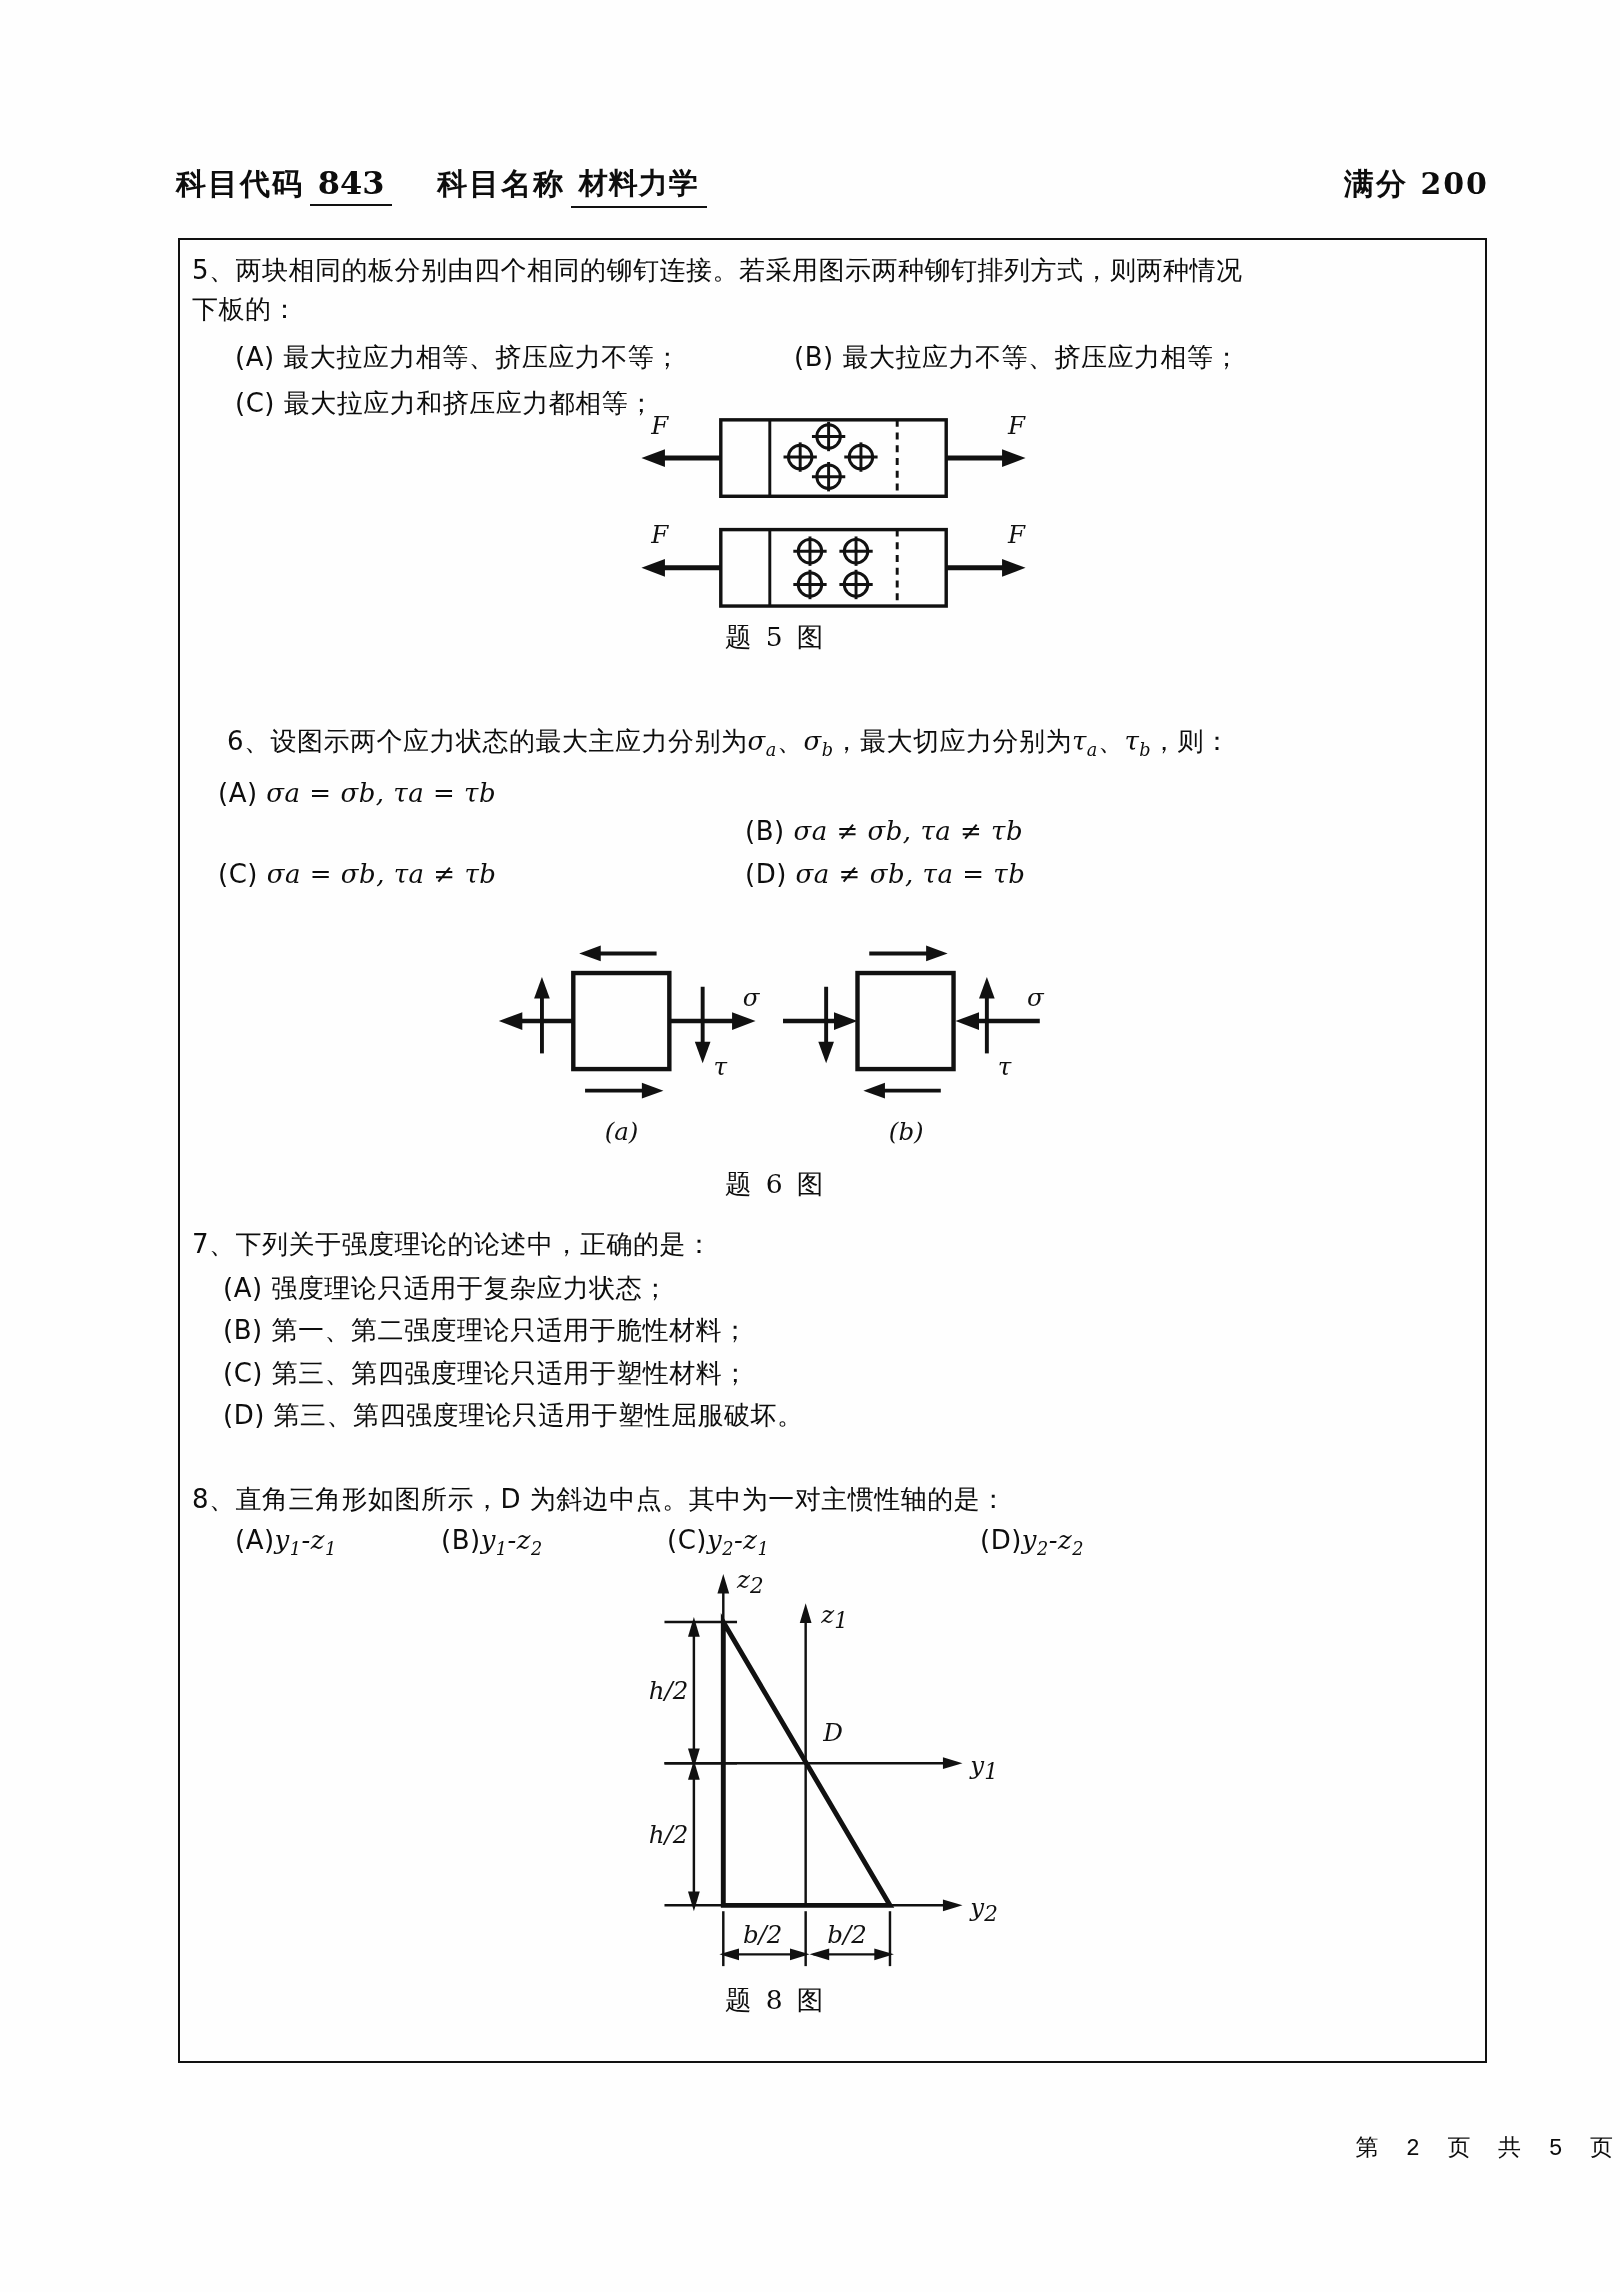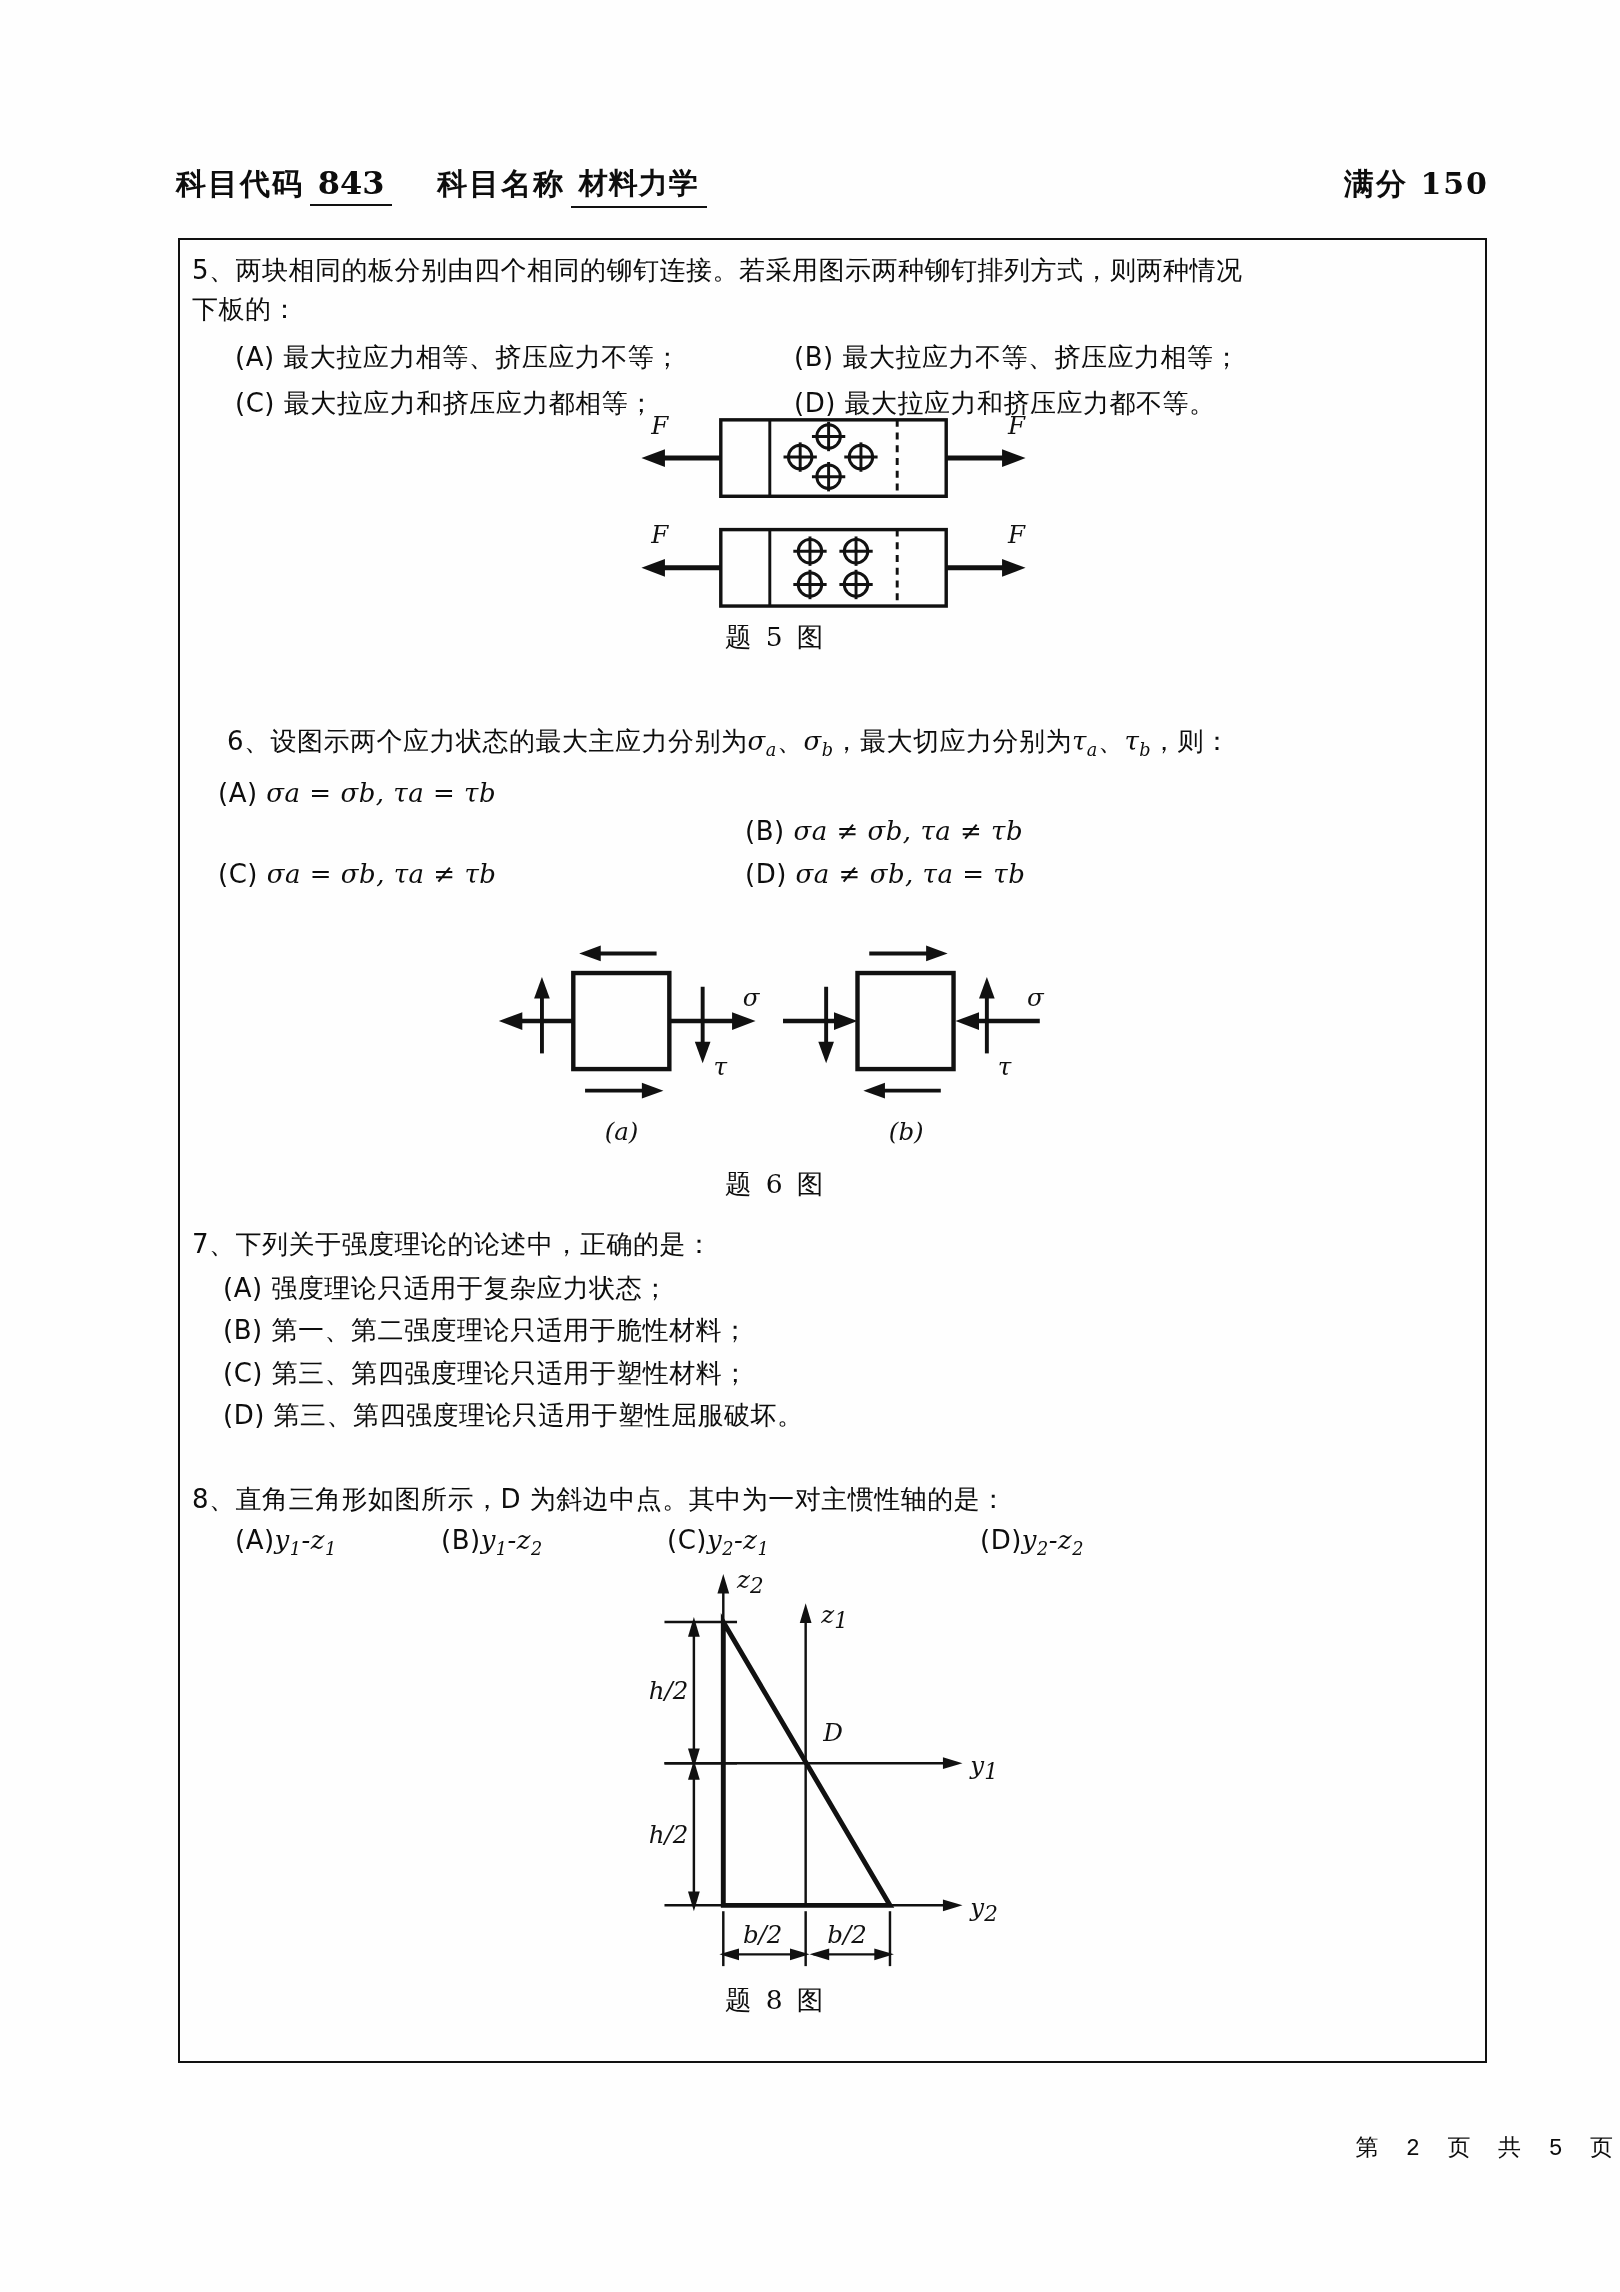--- a/index.html
+++ b/index.html
@@ -74,33 +74,32 @@
 <div class="page">
 
   <div class="header">
     <span class="hd-label">科目代码</span>
     <span class="hd-value">843</span>
     <span class="hd-gap"></span>
     <span class="hd-label">科目名称</span>
     <span class="hd-value cn">材料力学</span>
     <span class="hd-right">
       <span>满分</span>
-      <span>150</span>
+      <span>200</span>
     </span>
   </div>
 
   <div class="frame"></div>
 
   <div class="q" style="left:192px;top:251px;width:1290px;">5、两块相同的板分别由四个相同的铆钉连接。若采用图示两种铆钉排列方式，则两种情况
 下板的：</div>
 
   <div class="opt" style="left:235px;top:338px;">(A) 最大拉应力相等、挤压应力不等；</div>
   <div class="opt" style="left:794px;top:338px;">(B) 最大拉应力不等、挤压应力相等；</div>
   <div class="opt" style="left:235px;top:384px;">(C) 最大拉应力和挤压应力都相等；</div>
-  <div class="opt" style="left:794px;top:384px;">(D) 最大拉应力和挤压应力都不等。</div>
 
   <div class="fig" style="left:608px;top:412px;">
     <svg width="451" height="196" viewBox="0 0 460 200">
 
       <g>
         <rect x="115" y="8" width="230" height="78" class="stroke" stroke-width="3.5"></rect>
         <line x1="165" y1="8" x2="165" y2="86" class="stroke" stroke-width="3"></line>
         <line x1="295" y1="8" x2="295" y2="86" class="stroke" stroke-width="3" stroke-dasharray="7 6"></line>
 
         <g class="stroke" stroke-width="3">

